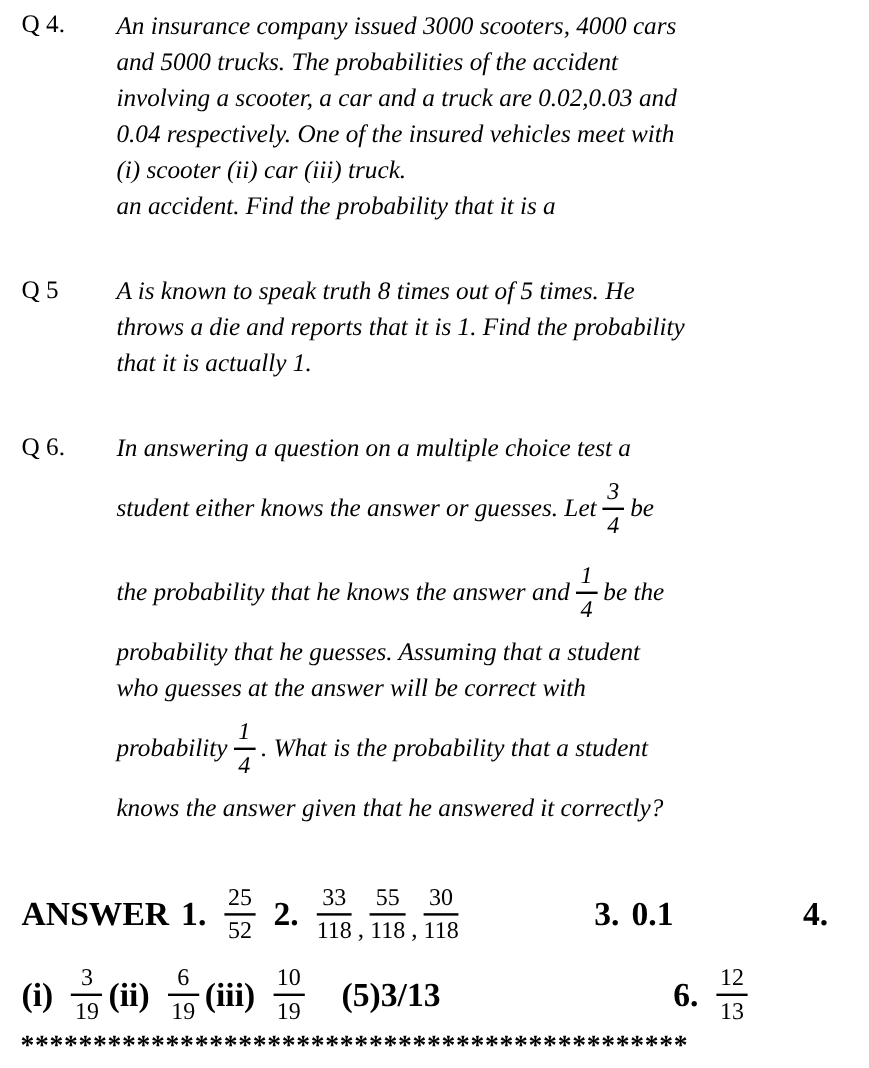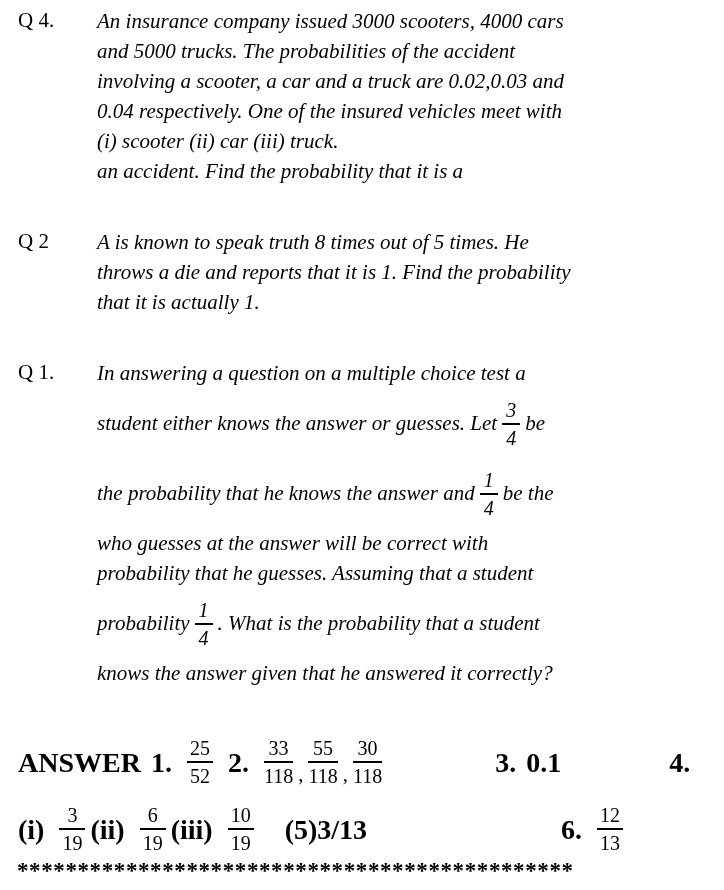--- a/index.html
+++ b/index.html
@@ -146,40 +146,40 @@
       <div class="qline">An insurance company issued 3000 scooters, 4000 cars</div>
       <div class="qline">and 5000 trucks. The probabilities of the accident</div>
       <div class="qline">involving a scooter, a car and a truck are 0.02,0.03 and</div>
       <div class="qline">0.04 respectively. One of the insured vehicles meet with</div>
       <div class="qline">(i) scooter (ii) car (iii) truck.</div>
       <div class="qline">an accident. Find the probability that it is a</div>
     </div>
   </div>
 
   <div class="qblock" style="top:227px;">
-    <div class="qlabel">Q 2</div>
+    <div class="qlabel">Q 5</div>
     <div class="qbody">
       <div class="qline">A is known to speak truth 8 times out of 5 times. He</div>
       <div class="qline">throws a die and reports that it is 1. Find the probability</div>
       <div class="qline">that it is actually 1.</div>
     </div>
   </div>
 
   <div class="qblock" style="top:358px;">
-    <div class="qlabel">Q 1.</div>
+    <div class="qlabel">Q 6.</div>
     <div class="qbody">
 
       <div class="qline">In answering a question on a multiple choice test a</div>
 
       <div class="qline tall"><span>student either knows the answer or guesses. Let</span><span class="frac short"><span class="num">3</span><span class="bar"></span><span class="den">4</span></span><span>be</span></div>
 
       <div class="qline tall"><span>the probability that he knows the answer and</span><span class="frac short"><span class="num">1</span><span class="bar"></span><span class="den">4</span></span><span>be the</span></div>
 
+      <div class="qline">probability that he guesses. Assuming that a student</div>
       <div class="qline">who guesses at the answer will be correct with</div>
-      <div class="qline">probability that he guesses. Assuming that a student</div>
 
       <div class="qline tall"><span>probability</span><span class="frac short"><span class="num">1</span><span class="bar"></span><span class="den">4</span></span><span>. What is the probability that a student</span></div>
 
       <div class="qline">knows the answer given that he answered it correctly?</div>
     </div>
   </div>
 
   <div class="answers" style="top:0;">
 
     <div class="ans-row" style="top:738px;"><span class="ans-label">ANSWER</span><span class="gap-sm"></span><span class="ans-label">1.</span><span class="gap-sm"></span><span class="frac wide ans-item"><span class="num">25</span><span class="bar"></span><span class="den">52</span></span><span class="gap-sm"></span><span class="ans-label">2.</span><span class="gap-sm"></span><span class="frac wide ans-item"><span class="num">33</span><span class="bar"></span><span class="den">118</span></span><span class="comma">,</span><span class="frac wide ans-item"><span class="num">55</span><span class="bar"></span><span class="den">118</span></span><span class="comma">,</span><span class="frac wide ans-item"><span class="num">30</span><span class="bar"></span><span class="den">118</span></span><span class="gap-xl"></span><span class="ans-label">3.</span><span class="gap-sm"></span><span class="ans-label">0.1</span><span class="gap-xl"></span><span class="ans-label">4.</span></div>

